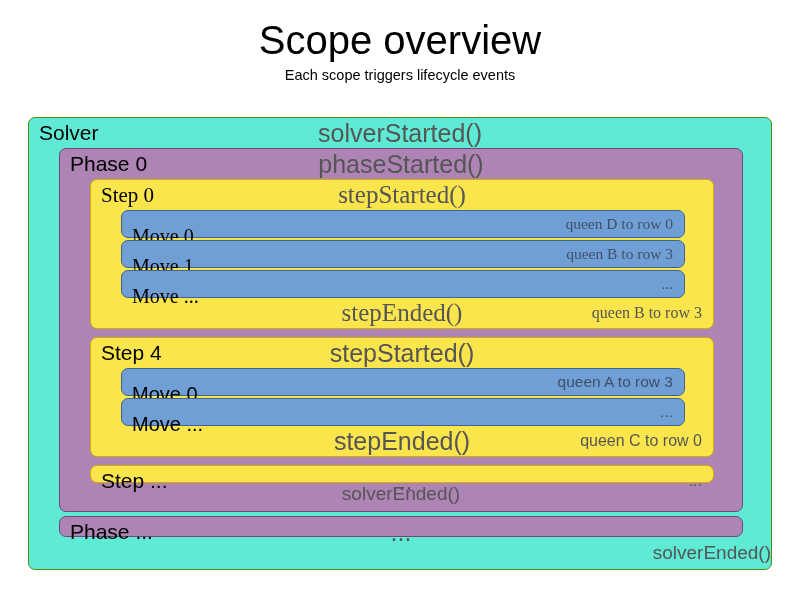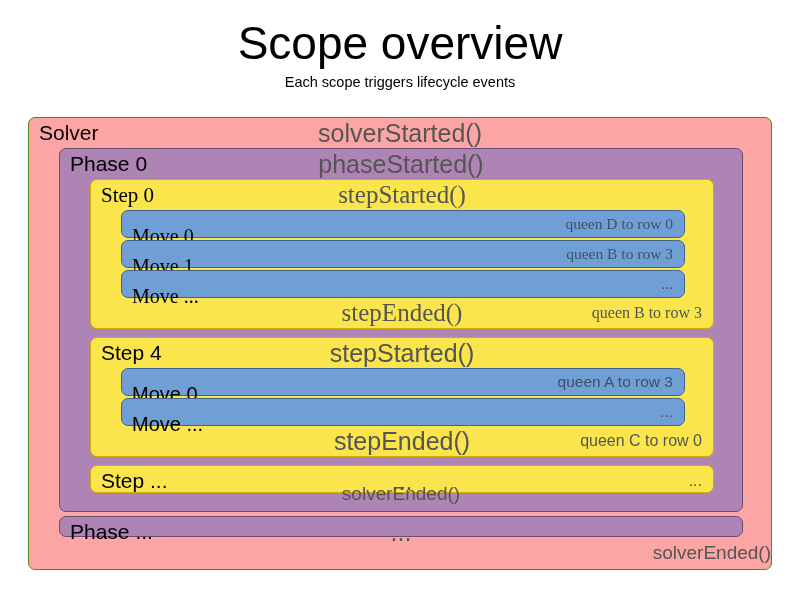--- a/index.html
+++ b/index.html
@@ -15,21 +15,21 @@
     overflow: hidden;
     position: relative;
   }
 
   
   .header {
     text-align: center;
     padding-top: 18px;
   }
   .title {
-    font-size: 46px;
+    font-size: 40px;
     font-weight: 400;
     color: #000000;
     line-height: 1.1;
     margin: 0;
     letter-spacing: 0px;
   }
   .subtitle {
     font-size: 14.5px;
     font-weight: 400;
     color: #000000;
@@ -44,21 +44,21 @@
     border-radius: 7px;
     border-width: 1.3px;
     border-style: solid;
   }
 
   .scope-solver {
     left: 28px;
     top: 117px;
     width: 744px;
     height: 453px;
-    background: #fca5a5;
+    background: #5eead4;
     border-color: #4e8b14;
   }
   .scope-phase {
     background: #ad84b4;
     border-color: #6d4a75;
   }
   .scope-step {
     background: #fae54d;
     border-color: #d4ab00;
   }
@@ -116,21 +116,21 @@
   .step1 {
     left: 30px;
     top: 188px;
     width: 624px;
     height: 120px;
   }
   .stepdots {
     left: 30px;
     top: 316px;
     width: 624px;
-    height: 28px;
+    height: 18px;
   }
   
   .move {
     position: absolute;
     left: 30px;
     width: 564px;
     height: 28px;
     box-sizing: border-box;
     border-radius: 7px;
     border: 1.3px solid #3f6490;

